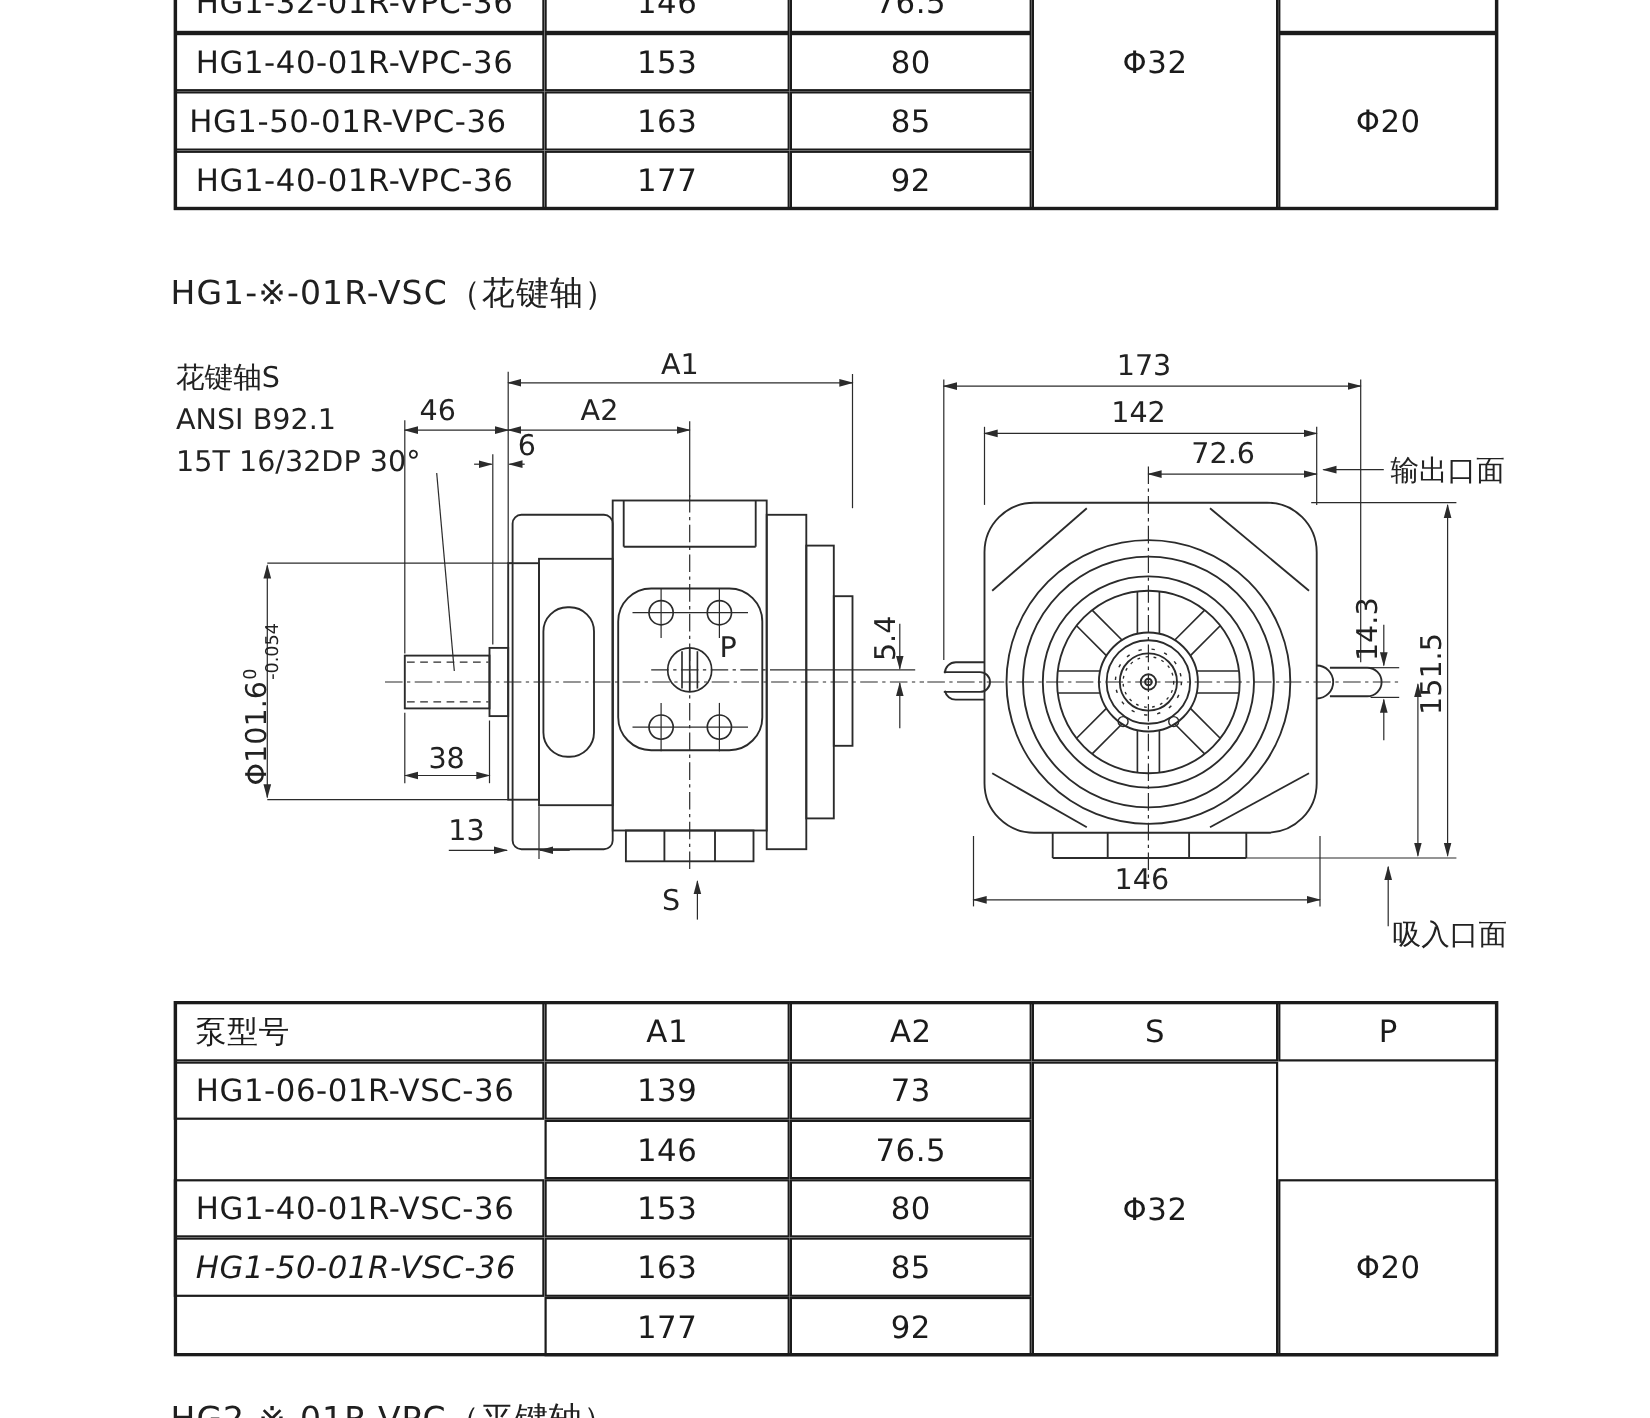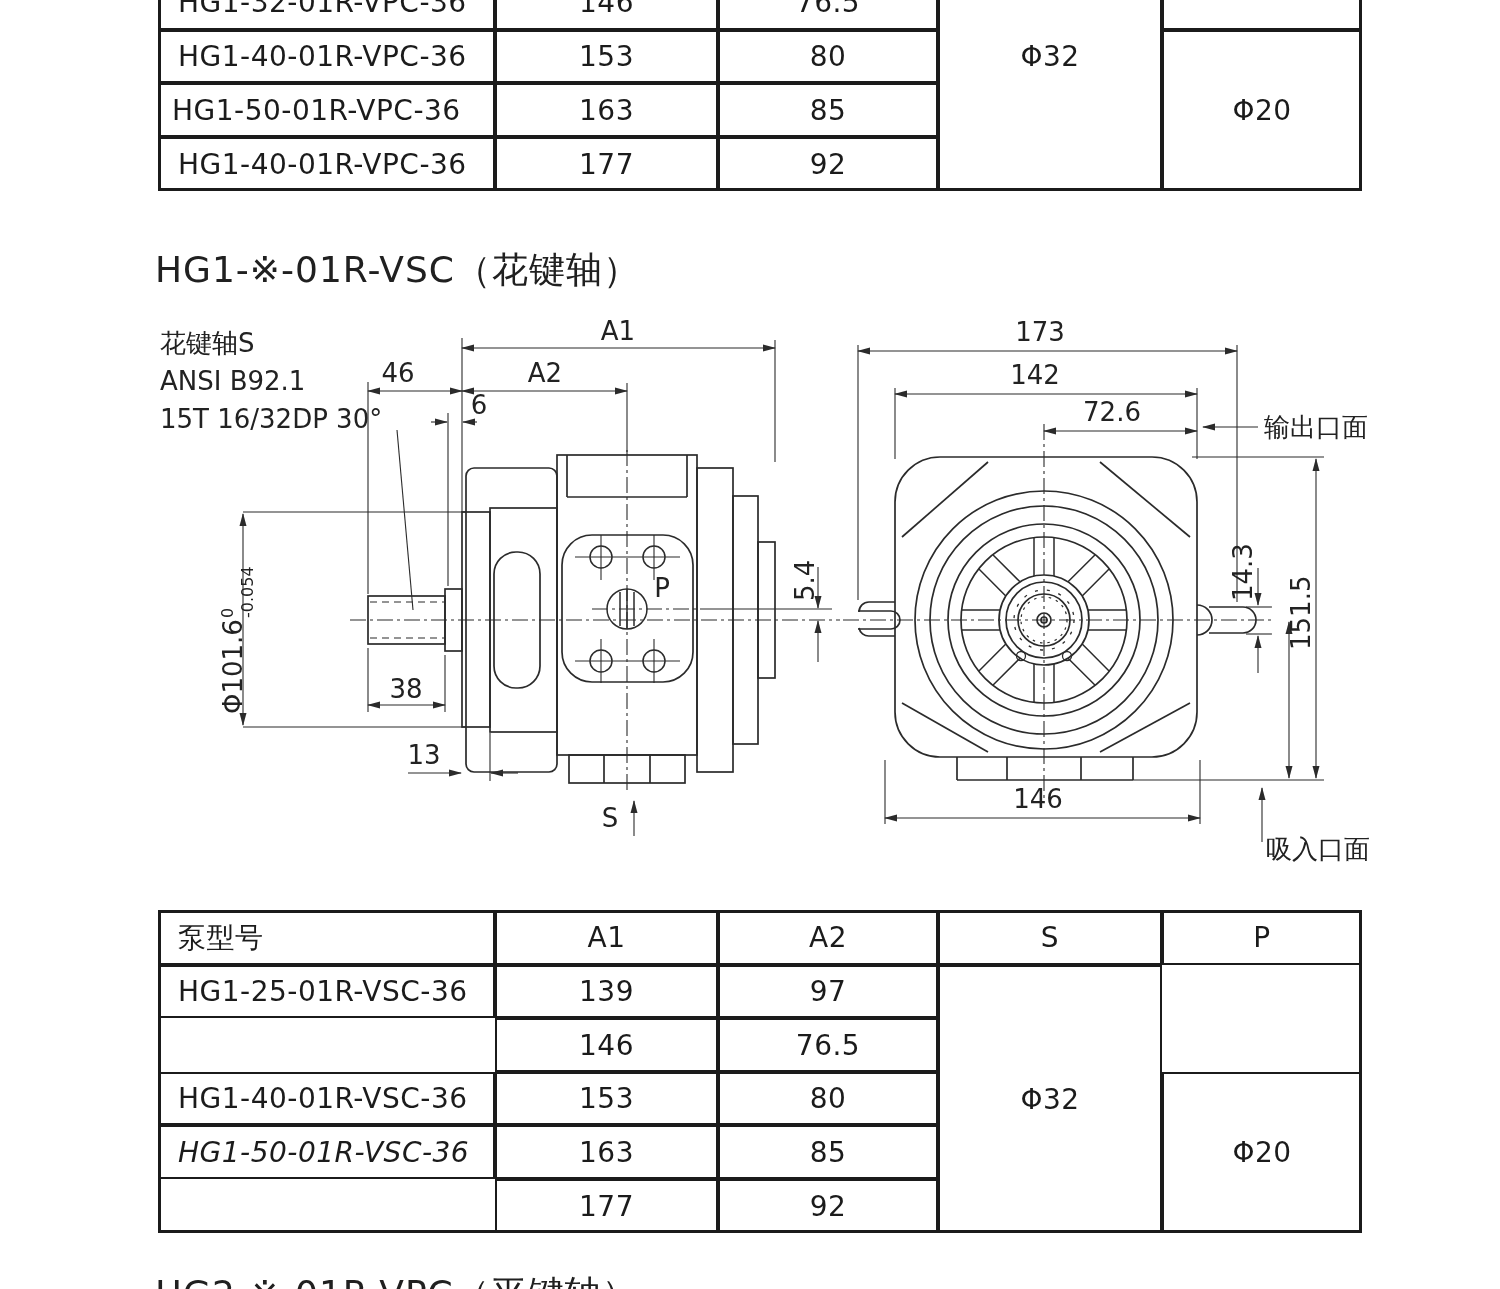--- a/index.html
+++ b/index.html
@@ -5,21 +5,21 @@
   html,body{margin:0;padding:0;}
   body{width:1500px;height:1289px;position:relative;background:#ffffff;overflow:hidden;
        font-family:"DejaVu Sans","Liberation Sans",sans-serif;color:#1b1b1b;}
   .abs{position:absolute;box-sizing:border-box;}
   .cell{position:absolute;box-sizing:border-box;border:2px solid #1b1b1b;
         display:flex;align-items:center;justify-content:center;
         font-size:28px;color:#1b1b1b;letter-spacing:0.5px;background:#fff;}
   .cell.model{justify-content:flex-start;padding-left:18px;}
   .cell.s-top{align-items:flex-start;padding-top:63px;}
   .frame{position:absolute;box-sizing:border-box;border:3px solid #1b1b1b;pointer-events:none;}
-  .sec-title{position:absolute;font-size:36px;color:#202020;letter-spacing:1px;white-space:nowrap;}
+  .sec-title{position:absolute;font-size:30px;color:#202020;letter-spacing:1px;white-space:nowrap;}
   svg text{font-family:"DejaVu Sans","Liberation Sans",sans-serif;}
 </style>
 </head>
 <body>
 
 <div class="abs" style="left:158px;top:-25px;width:1204px;height:216px;">
 
   <div class="cell model" style="left:0;top:0;width:337px;height:55px;">HG1-32-01R-VPC-36</div>
   <div class="cell" style="left:337px;top:0;width:223px;height:55px;">146</div>
   <div class="cell" style="left:560px;top:0;width:220px;height:55px;">76.5</div>
@@ -234,23 +234,23 @@
 </svg>
 
 <div class="abs" style="left:158px;top:910px;width:1204px;height:323px;">
 
   <div class="cell model" style="left:0;top:0;width:337px;height:55px;">泵型号</div>
   <div class="cell" style="left:337px;top:0;width:223px;height:55px;">A1</div>
   <div class="cell" style="left:560px;top:0;width:220px;height:55px;">A2</div>
   <div class="cell" style="left:780px;top:0;width:224px;height:55px;">S</div>
   <div class="cell" style="left:1004px;top:0;width:200px;height:55px;">P</div>
 
-  <div class="cell model" style="left:0;top:55px;width:337px;height:53px;">HG1-25-01R-VSC-36</div>
+  <div class="cell model" style="left:0;top:55px;width:337px;height:53px;">HG1-06-01R-VSC-36</div>
   <div class="cell" style="left:337px;top:55px;width:223px;height:53px;">139</div>
-  <div class="cell" style="left:560px;top:55px;width:220px;height:53px;">97</div>
+  <div class="cell" style="left:560px;top:55px;width:220px;height:53px;">73</div>
 
   <div class="cell" style="left:337px;top:108px;width:223px;height:54px;">146</div>
   <div class="cell" style="left:560px;top:108px;width:220px;height:54px;">76.5</div>
 
   <div class="cell model" style="left:0;top:162px;width:337px;height:53px;">HG1-40-01R-VSC-36</div>
   <div class="cell" style="left:337px;top:162px;width:223px;height:53px;">153</div>
   <div class="cell" style="left:560px;top:162px;width:220px;height:53px;">80</div>
 
   <div class="cell model" style="left:0;top:215px;width:337px;height:54px;font-style:italic;">HG1-50-01R-VSC-36</div>
   <div class="cell" style="left:337px;top:215px;width:223px;height:54px;">163</div>

